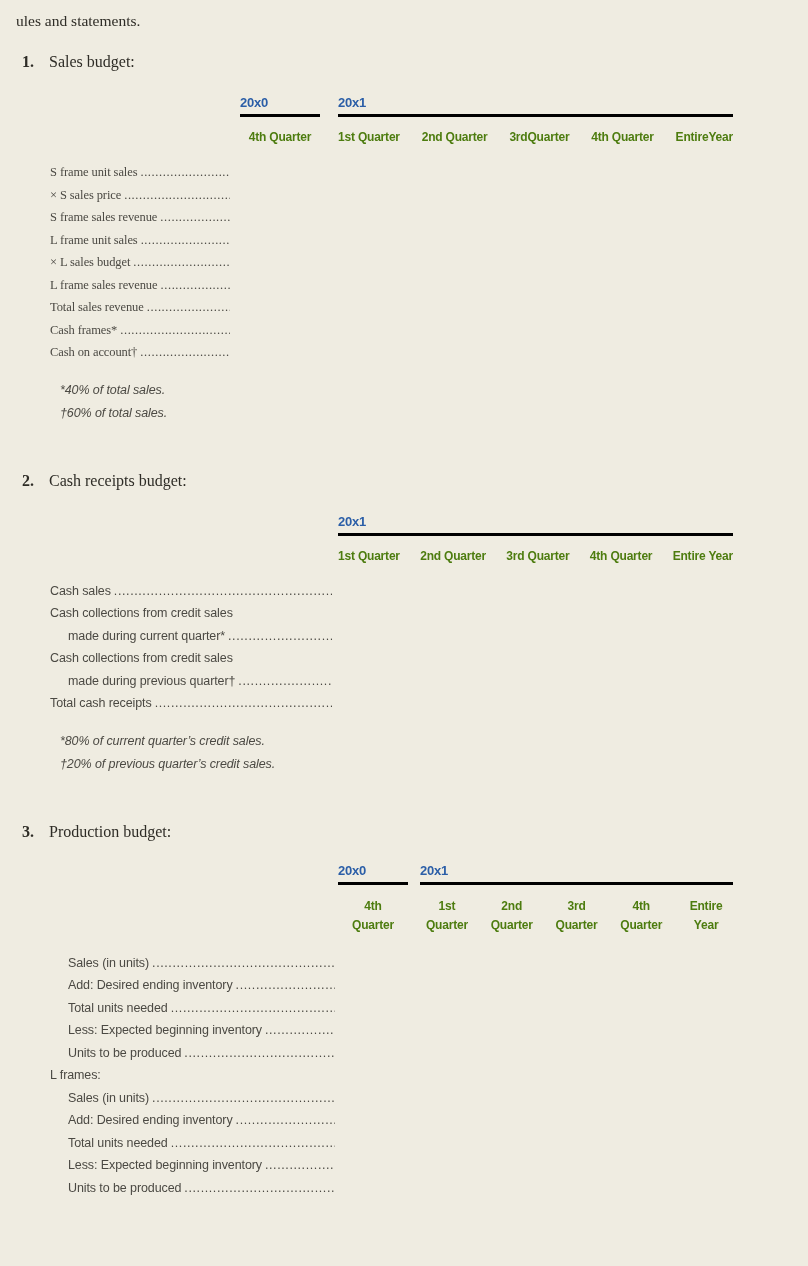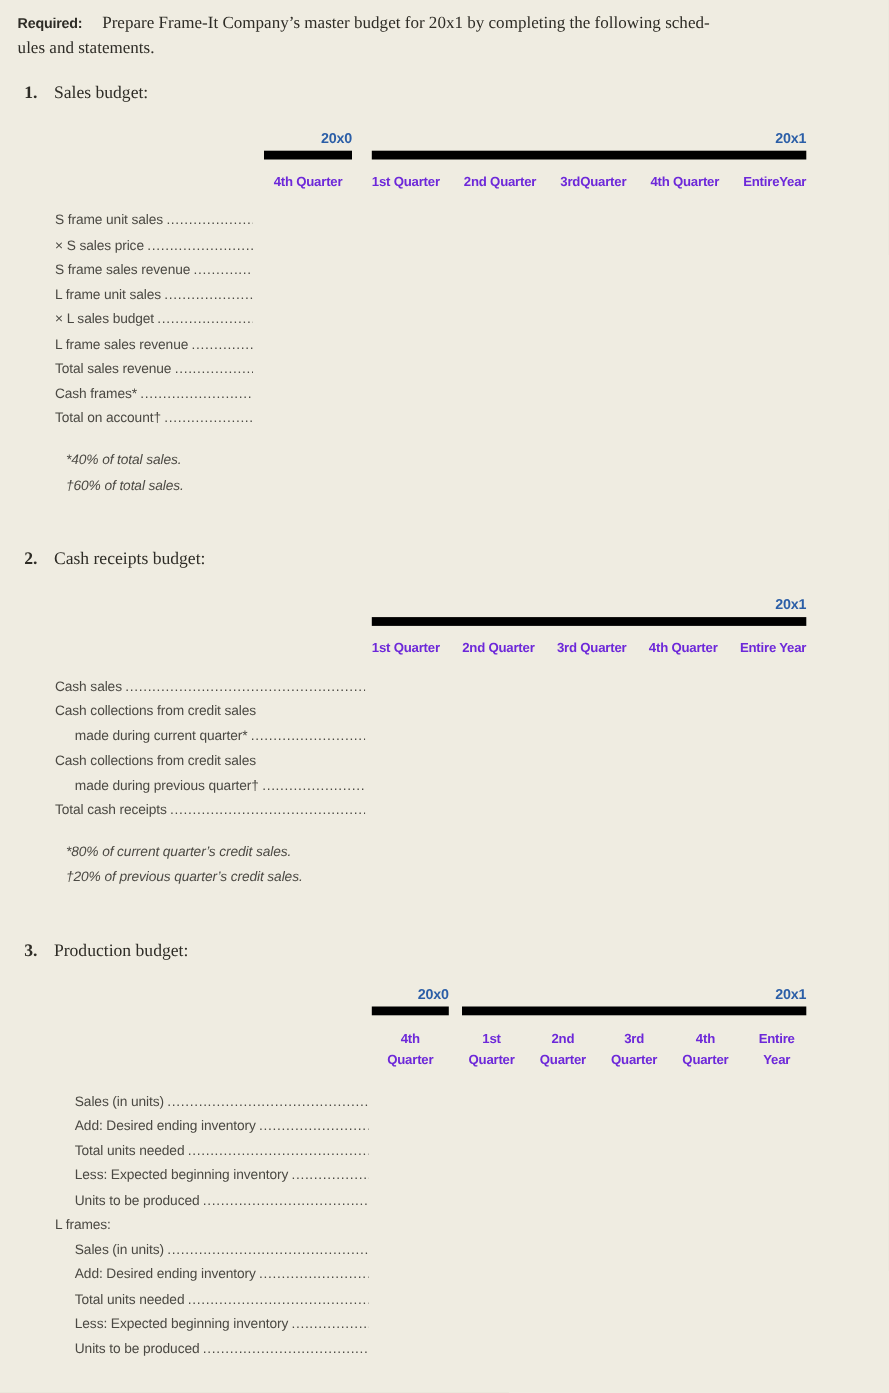--- a/index.html
+++ b/index.html
@@ -15,59 +15,58 @@
   }
   
   .intro { padding:9px 0 0 16px; font-family:"Liberation Serif", serif; font-size:15.5px; line-height:23px; color:#2e2c26; }
   .intro .line { display:block; white-space:nowrap; }
   .req-label { font-family:"Liberation Sans", sans-serif; font-weight:bold; font-size:13px; letter-spacing:-0.2px; margin-right:18px; color:#2e2c26; }
   
   .sec-head { margin-left:22px; font-family:"Liberation Serif", serif; font-size:16px; color:#2e2c26; line-height:19px; }
   .sec-num { font-weight:bold; margin-right:15px; }
   
   .year-row { display:flex; }
-  .year-box { text-align:right; font-weight:bold; font-size:13px; color:#2b5ea7; letter-spacing:-0.2px;
-              padding-bottom:4px; border-bottom:8px solid #000000; line-height:15px; }
-  .col-row { display:flex; margin-top:13px; font-weight:bold; font-size:12px; color:#6d28d9; letter-spacing:-0.2px; }
+  .year-box { text-align:left; font-weight:bold; font-size:13px; color:#2b5ea7; letter-spacing:-0.2px;
+              padding-bottom:4px; border-bottom:3px solid #000000; line-height:15px; }
+  .col-row { display:flex; margin-top:13px; font-weight:bold; font-size:12px; color:#4d7c0f; letter-spacing:-0.2px; }
   .col-cell { white-space:nowrap; }
   .col-center { text-align:center; }
   .spread { display:flex; justify-content:space-between; }
   .gap18 { width:18px; flex:none; }
   .gap12 { width:12px; flex:none; }
   .w80  { width:80px; flex:none; }
   .w395 { width:395px; flex:none; }
   .w70  { width:70px; flex:none; }
   .w313 { width:313px; flex:none; }
   .ml240 { margin-left:240px; }
   .ml338 { margin-left:338px; }
   .two-line { line-height:19px; }
   .cols6 { display:flex;gap:11px; }
   .cols6 .col-cell { flex:1; text-align:center; }
   
   .rows { margin-left:50px; font-size:12.5px; letter-spacing:-0.1px; color:#4b4943; }
   .row { display:flex; align-items:baseline; height:22.5px; line-height:22.5px; }
   .row .lbl { white-space:nowrap; flex:none; }
   .leader { flex:1 1 auto; overflow:hidden; white-space:nowrap; margin-left:3px; letter-spacing:0.6px; }
   .indent { padding-left:18px; }
-  .w180 { width:180px; }
+  .w180 { width:180px;font-family:Liberation Serif, serif; }
   .w282 { width:282px; }
   .w285 { width:285px; }
   
   .footnotes { margin-left:60px; margin-top:15px; font-size:12.5px; line-height:23px; letter-spacing:-0.1px; color:#4b4943;font-style:italic; }
   
   .mt20 { margin-top:20px; } .mt24 { margin-top:24px; } .mt22 { margin-top:22px; }
   .mt17 { margin-top:17px; } .mt46 { margin-top:46px; }
 </style>
 </head>
 <body>
 
 <div class="page">
 
   <div class="intro">
-    <span class="line"><span class="req-label">Required:</span><span>Prepare Frame-It Company’s master budget for 20x1 by completing the following sched-</span></span>
     <span class="line">ules and statements.</span>
   </div>
 
   <div class="sec-head mt20">
     <span class="sec-num">1.</span><span>Sales budget:</span>
   </div>
 
   <div>
     <div class="year-row ml240 mt24">
       <div class="year-box w80">20x0</div>
@@ -113,21 +112,21 @@
         </div>
       <div class="row">
           <span class="lbl">Total sales revenue</span>
           <span class="leader">..........................................................................................................................................................</span>
         </div>
       <div class="row">
           <span class="lbl">Cash frames*</span>
           <span class="leader">..........................................................................................................................................................</span>
         </div>
       <div class="row">
-          <span class="lbl">Total on account†</span>
+          <span class="lbl">Cash on account†</span>
           <span class="leader">..........................................................................................................................................................</span>
         </div>
     </div>
 
     <div class="footnotes">
       <div>*40% of total sales.</div>
       <div>†60% of total sales.</div>
     </div>
   </div>
 

